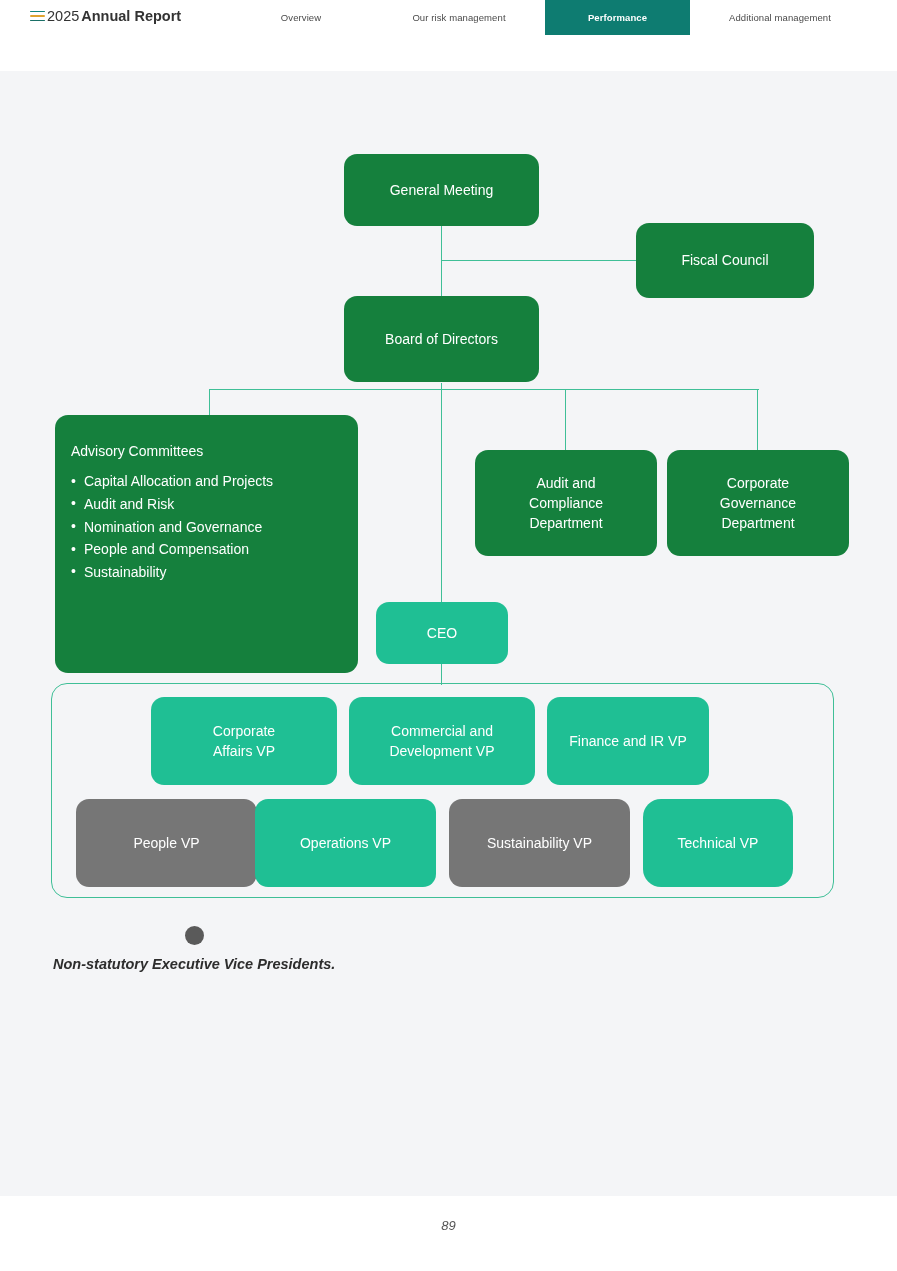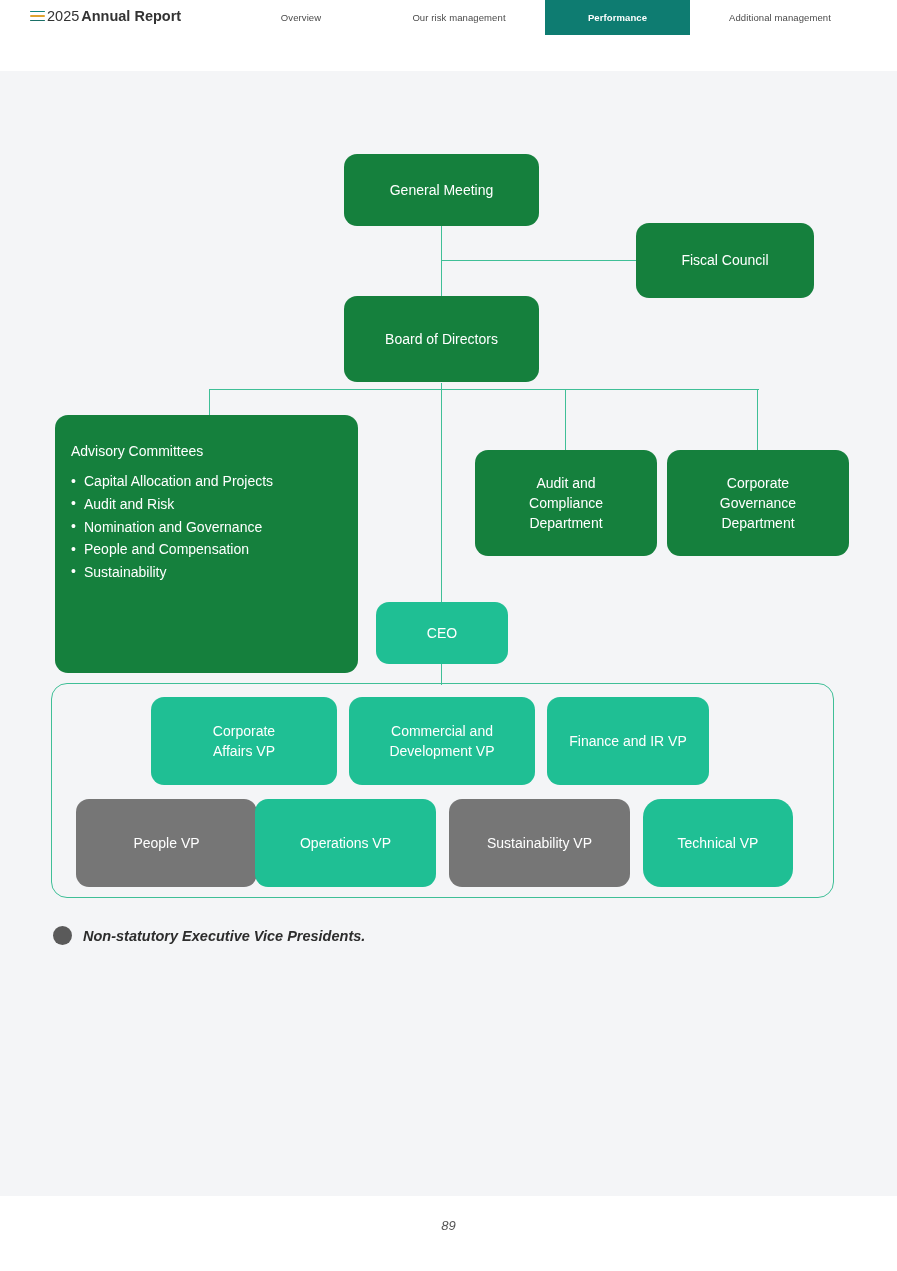--- a/index.html
+++ b/index.html
@@ -159,20 +159,21 @@
     border-radius: 16px;
     background: transparent;
   }
 
   
   .legend {
     position: absolute;
     display: flex;
     align-items: center;
     gap: 11px;
+    flex-direction: column;
   }
   .legend-dot {
     width: 19px;
     height: 19px;
     border-radius: 50%;
     background: #5a5a5a;
     flex: none;
   }
   .legend-text {
     font-size: 14.5px;

